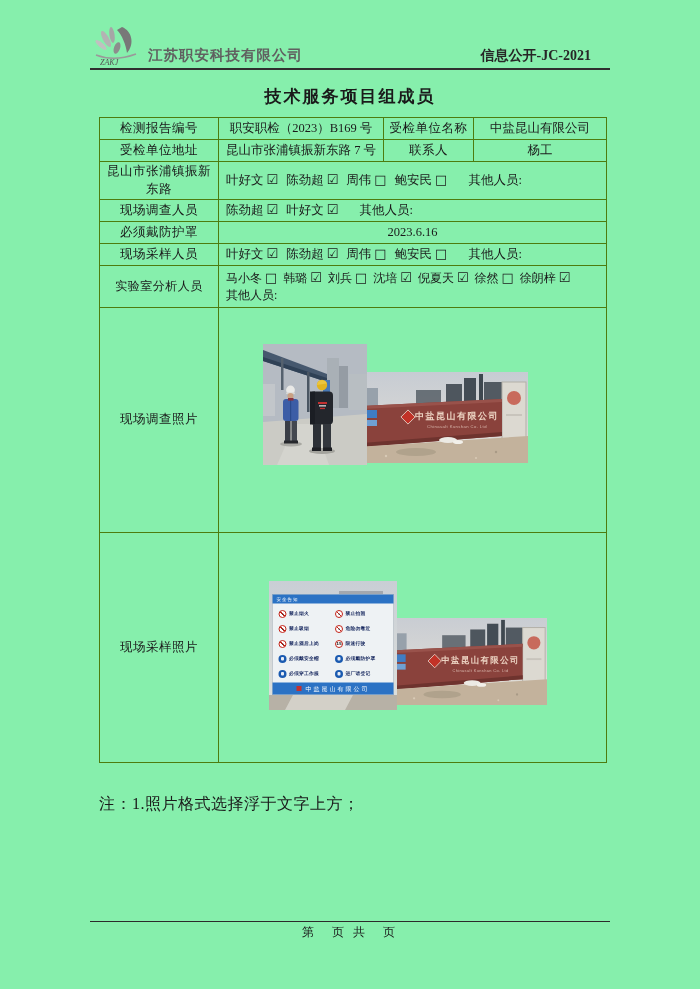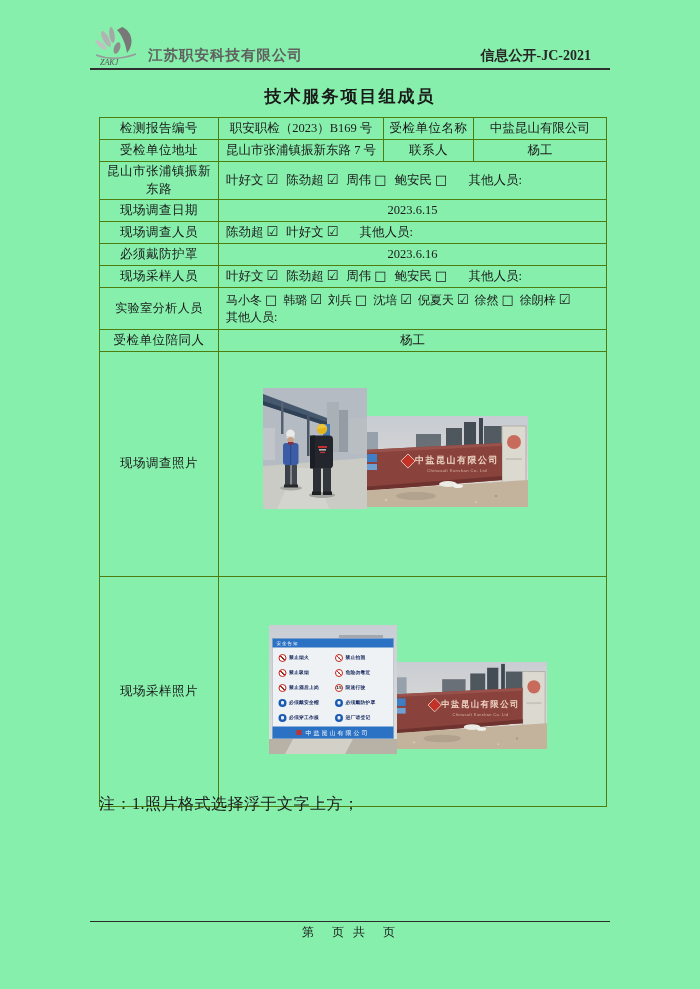--- a/index.html
+++ b/index.html
@@ -115,24 +115,20 @@
       <td class="val-c">杨工</td>
     </tr>
     <tr style="height:22px">
       <td class="lbl">昆山市张浦镇振新东路</td>
       <td class="val-l" colspan="3">
         <span><span class="member"><span class="member-name">叶好文</span><span class="cb cb-on">☑</span></span><span class="member"><span class="member-name">陈劲超</span><span class="cb cb-on">☑</span></span><span class="member"><span class="member-name">周伟</span><span class="cb cb-off">□</span></span><span class="member"><span class="member-name">鲍安民</span><span class="cb cb-off">□</span></span></span>
         <span class="others">其他人员:</span>
       </td>
     </tr>
     <tr style="height:22px">
-      <td class="lbl">现场调查日期</td>
-      <td class="val-c" colspan="3">2023.6.15</td>
-    </tr>
-    <tr style="height:22px">
       <td class="lbl">现场调查人员</td>
       <td class="val-l" colspan="3">
         <span><span class="member"><span class="member-name">陈劲超</span><span class="cb cb-on">☑</span></span><span class="member"><span class="member-name">叶好文</span><span class="cb cb-on">☑</span></span></span>
         <span class="others">其他人员:</span>
       </td>
     </tr>
     <tr style="height:22px">
       <td class="lbl">必须戴防护罩</td>
       <td class="val-c" colspan="3">2023.6.16</td>
     </tr>
@@ -142,24 +138,20 @@
         <span><span class="member"><span class="member-name">叶好文</span><span class="cb cb-on">☑</span></span><span class="member"><span class="member-name">陈劲超</span><span class="cb cb-on">☑</span></span><span class="member"><span class="member-name">周伟</span><span class="cb cb-off">□</span></span><span class="member"><span class="member-name">鲍安民</span><span class="cb cb-off">□</span></span></span>
         <span class="others">其他人员:</span>
       </td>
     </tr>
     <tr style="height:42px" class="lab-row">
       <td class="lbl">实验室分析人员</td>
       <td class="val-l" colspan="3">
         <div><span class="member"><span class="member-name">马小冬</span><span class="cb cb-off">□</span></span><span class="member"><span class="member-name">韩璐</span><span class="cb cb-on">☑</span></span><span class="member"><span class="member-name">刘兵</span><span class="cb cb-off">□</span></span><span class="member"><span class="member-name">沈培</span><span class="cb cb-on">☑</span></span><span class="member"><span class="member-name">倪夏天</span><span class="cb cb-on">☑</span></span><span class="member"><span class="member-name">徐然</span><span class="cb cb-off">□</span></span><span class="member"><span class="member-name">徐朗梓</span><span class="cb cb-on">☑</span></span></div>
         <div>其他人员:</div>
       </td>
-    </tr>
-    <tr style="height:22px">
-      <td class="lbl">受检单位陪同人</td>
-      <td class="val-c" colspan="3">杨工</td>
     </tr>
 
     <tr style="height:225px">
       <td class="lbl">现场调查照片</td>
       <td class="photo-cell" colspan="3">
         <div class="photo1">
 
           <svg class="img-abs p1-left" viewBox="0 0 104 121" preserveAspectRatio="none">
             <rect width="104" height="121" fill="#b5bbc3"></rect>
             <rect x="0" y="40" width="12" height="32" fill="#c2c6ca"></rect>

